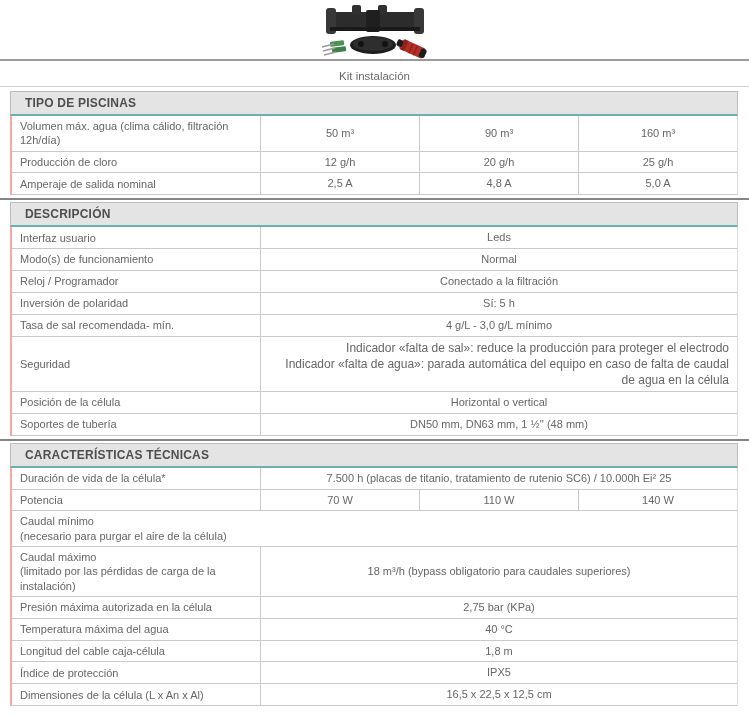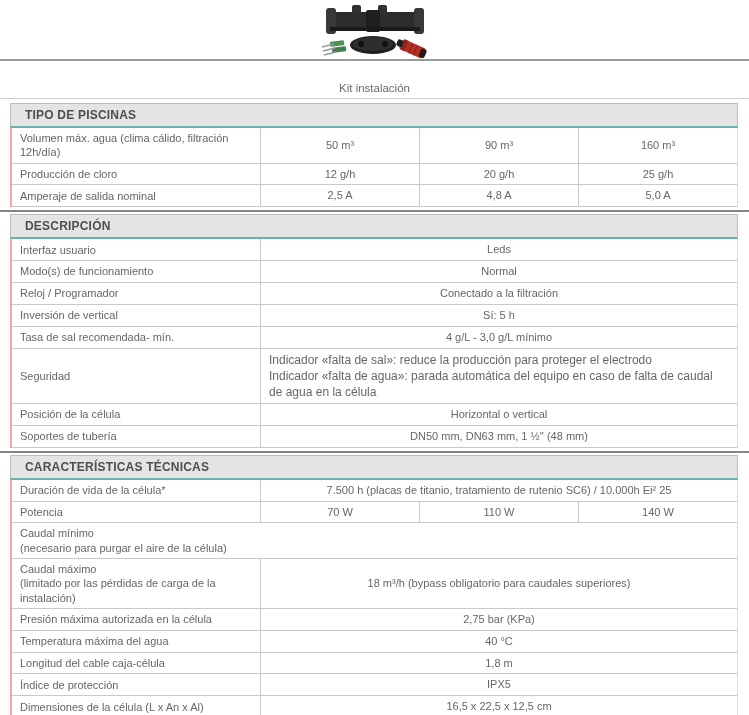--- a/index.html
+++ b/index.html
@@ -8,40 +8,40 @@
     font-family:"Liberation Sans", sans-serif;color:#666;font-size:11px;
     -webkit-font-smoothing:antialiased;
   }
   .page{position:relative;width:749px;}
 
   
   .figure{height:57px;display:flex;justify-content:center;align-items:flex-end;padding-top:2px;}
   .hr-dark{height:2px;background:#9b9b9b;}
   .hr-med{height:2px;background:#858585;}
   .hr-light{height:1px;background:#cfcfcf;}
-  .caption{text-align:center;padding:21px 0 4px;color:#6a6a6a;font-size:11.5px;}
+  .caption{text-align:center;padding:9px 0 4px;color:#6a6a6a;font-size:11.5px;}
 
   .gap2{height:2px;} .gap3{height:3px;} .gap4{height:4px;}
 
   
   .section{margin:0 11px 0 10px;}
   .sec-header{
     background:#e4e4e4;border:1px solid #bcbcbc;border-bottom:2px solid #69b2ae;
     padding:4px 8px 4px 14px;font-weight:bold;font-size:12px;color:#4e4e4e;
     letter-spacing:.2px;
   }
   .tbl{border-left:2px solid #fca5a5;border-right:1px solid #dcdcdc;}
   .row{display:flex;align-items:stretch;border-bottom:1px solid #c9c9c9;min-height:20px;}
   .lbl{
     flex:0 0 248px;width:248px;box-sizing:border-box;padding:3px 6px 3px 8px;
     display:flex;align-items:center;white-space:pre-line;line-height:1.3;
   }
   .val{
     flex:1 1 0;border-left:1px solid #c9c9c9;box-sizing:border-box;
-    display:flex;align-items:center;justify-content:center;text-align:left;
+    display:flex;align-items:center;justify-content:center;text-align:right;
     padding:3px 8px;white-space:pre-line;line-height:1.35;
   }
   .val.dense{font-size:12px;}
 </style>
 </head>
 <body>
 
 <div class="page">
 
   <div class="figure">
@@ -121,21 +121,21 @@
       </div>
       <div class="row">
         <div class="lbl">Modo(s) de funcionamiento</div>
         <div class="val">Normal</div>
       </div>
       <div class="row">
         <div class="lbl">Reloj / Programador</div>
         <div class="val">Conectado a la filtración</div>
       </div>
       <div class="row">
-        <div class="lbl">Inversión de vertical</div>
+        <div class="lbl">Inversión de polaridad</div>
         <div class="val">Sí: 5 h</div>
       </div>
       <div class="row">
         <div class="lbl">Tasa de sal recomendada- mín.</div>
         <div class="val">4 g/L - 3,0 g/L mínimo</div>
       </div>
       <div class="row">
         <div class="lbl">Seguridad</div>
         <div class="val dense">Indicador «falta de sal»: reduce la producción para proteger el electrodo
 Indicador «falta de agua»: parada automática del equipo en caso de falta de caudal de agua en la célula</div>

